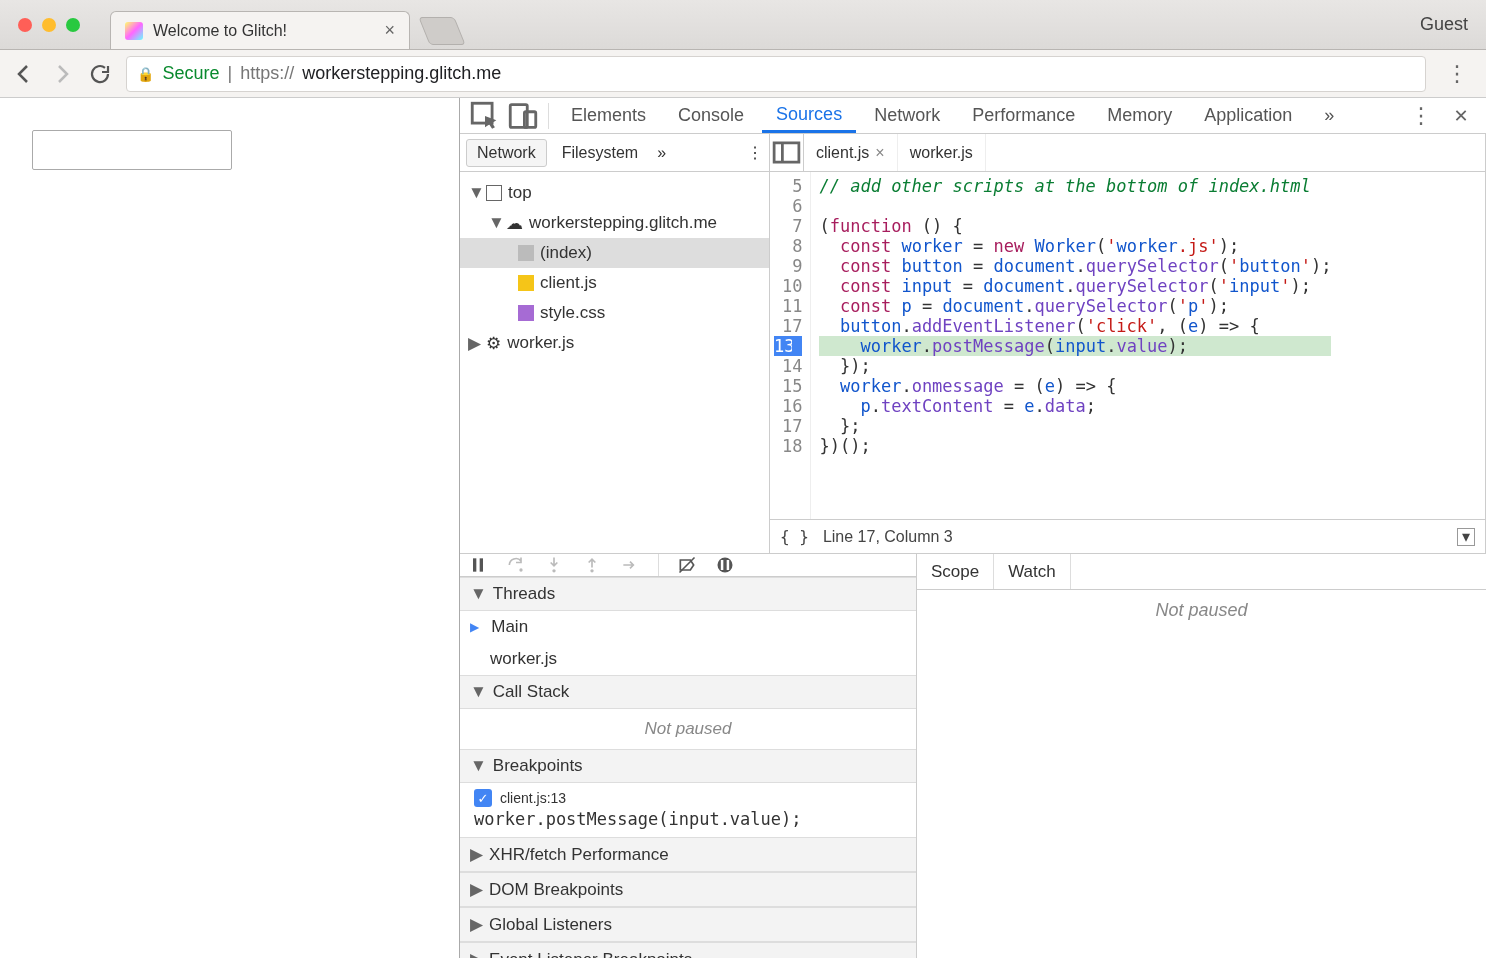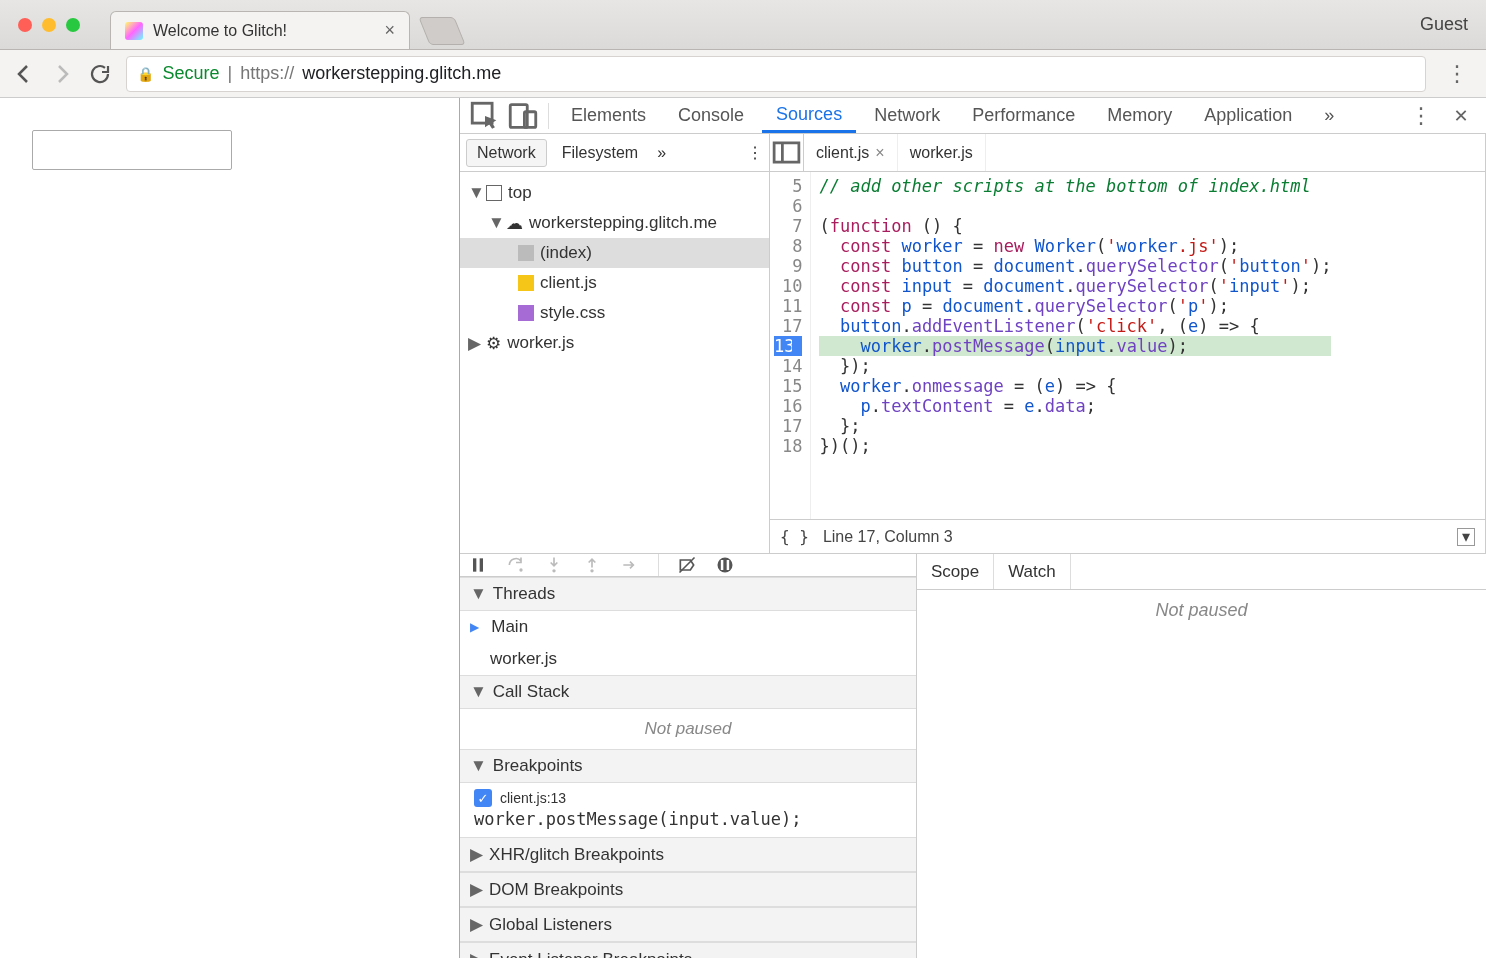--- a/index.html
+++ b/index.html
@@ -330,21 +330,21 @@
           </div>
         <div class="dbg-msg">Not paused</div>
         <div class="dbg-sec-h">
             <span class="tw">▼</span>
             <span>Breakpoints</span>
           </div>
         <div class="bp-item"><span class="cb">✓</span><span>client.js:13</span></div>
         <div class="bp-code">worker.postMessage(input.value);</div>
         <div class="dbg-sec-h">
             <span class="tw">▶</span>
-            <span>XHR/glitch Breakpoints</span>
+            <span>XHR/fetch Performance</span>
           </div>
         <div class="dbg-sec-h">
             <span class="tw">▶</span>
             <span>DOM Breakpoints</span>
           </div>
         <div class="dbg-sec-h">
             <span class="tw">▶</span>
             <span>Global Listeners</span>
           </div>
         <div class="dbg-sec-h">

